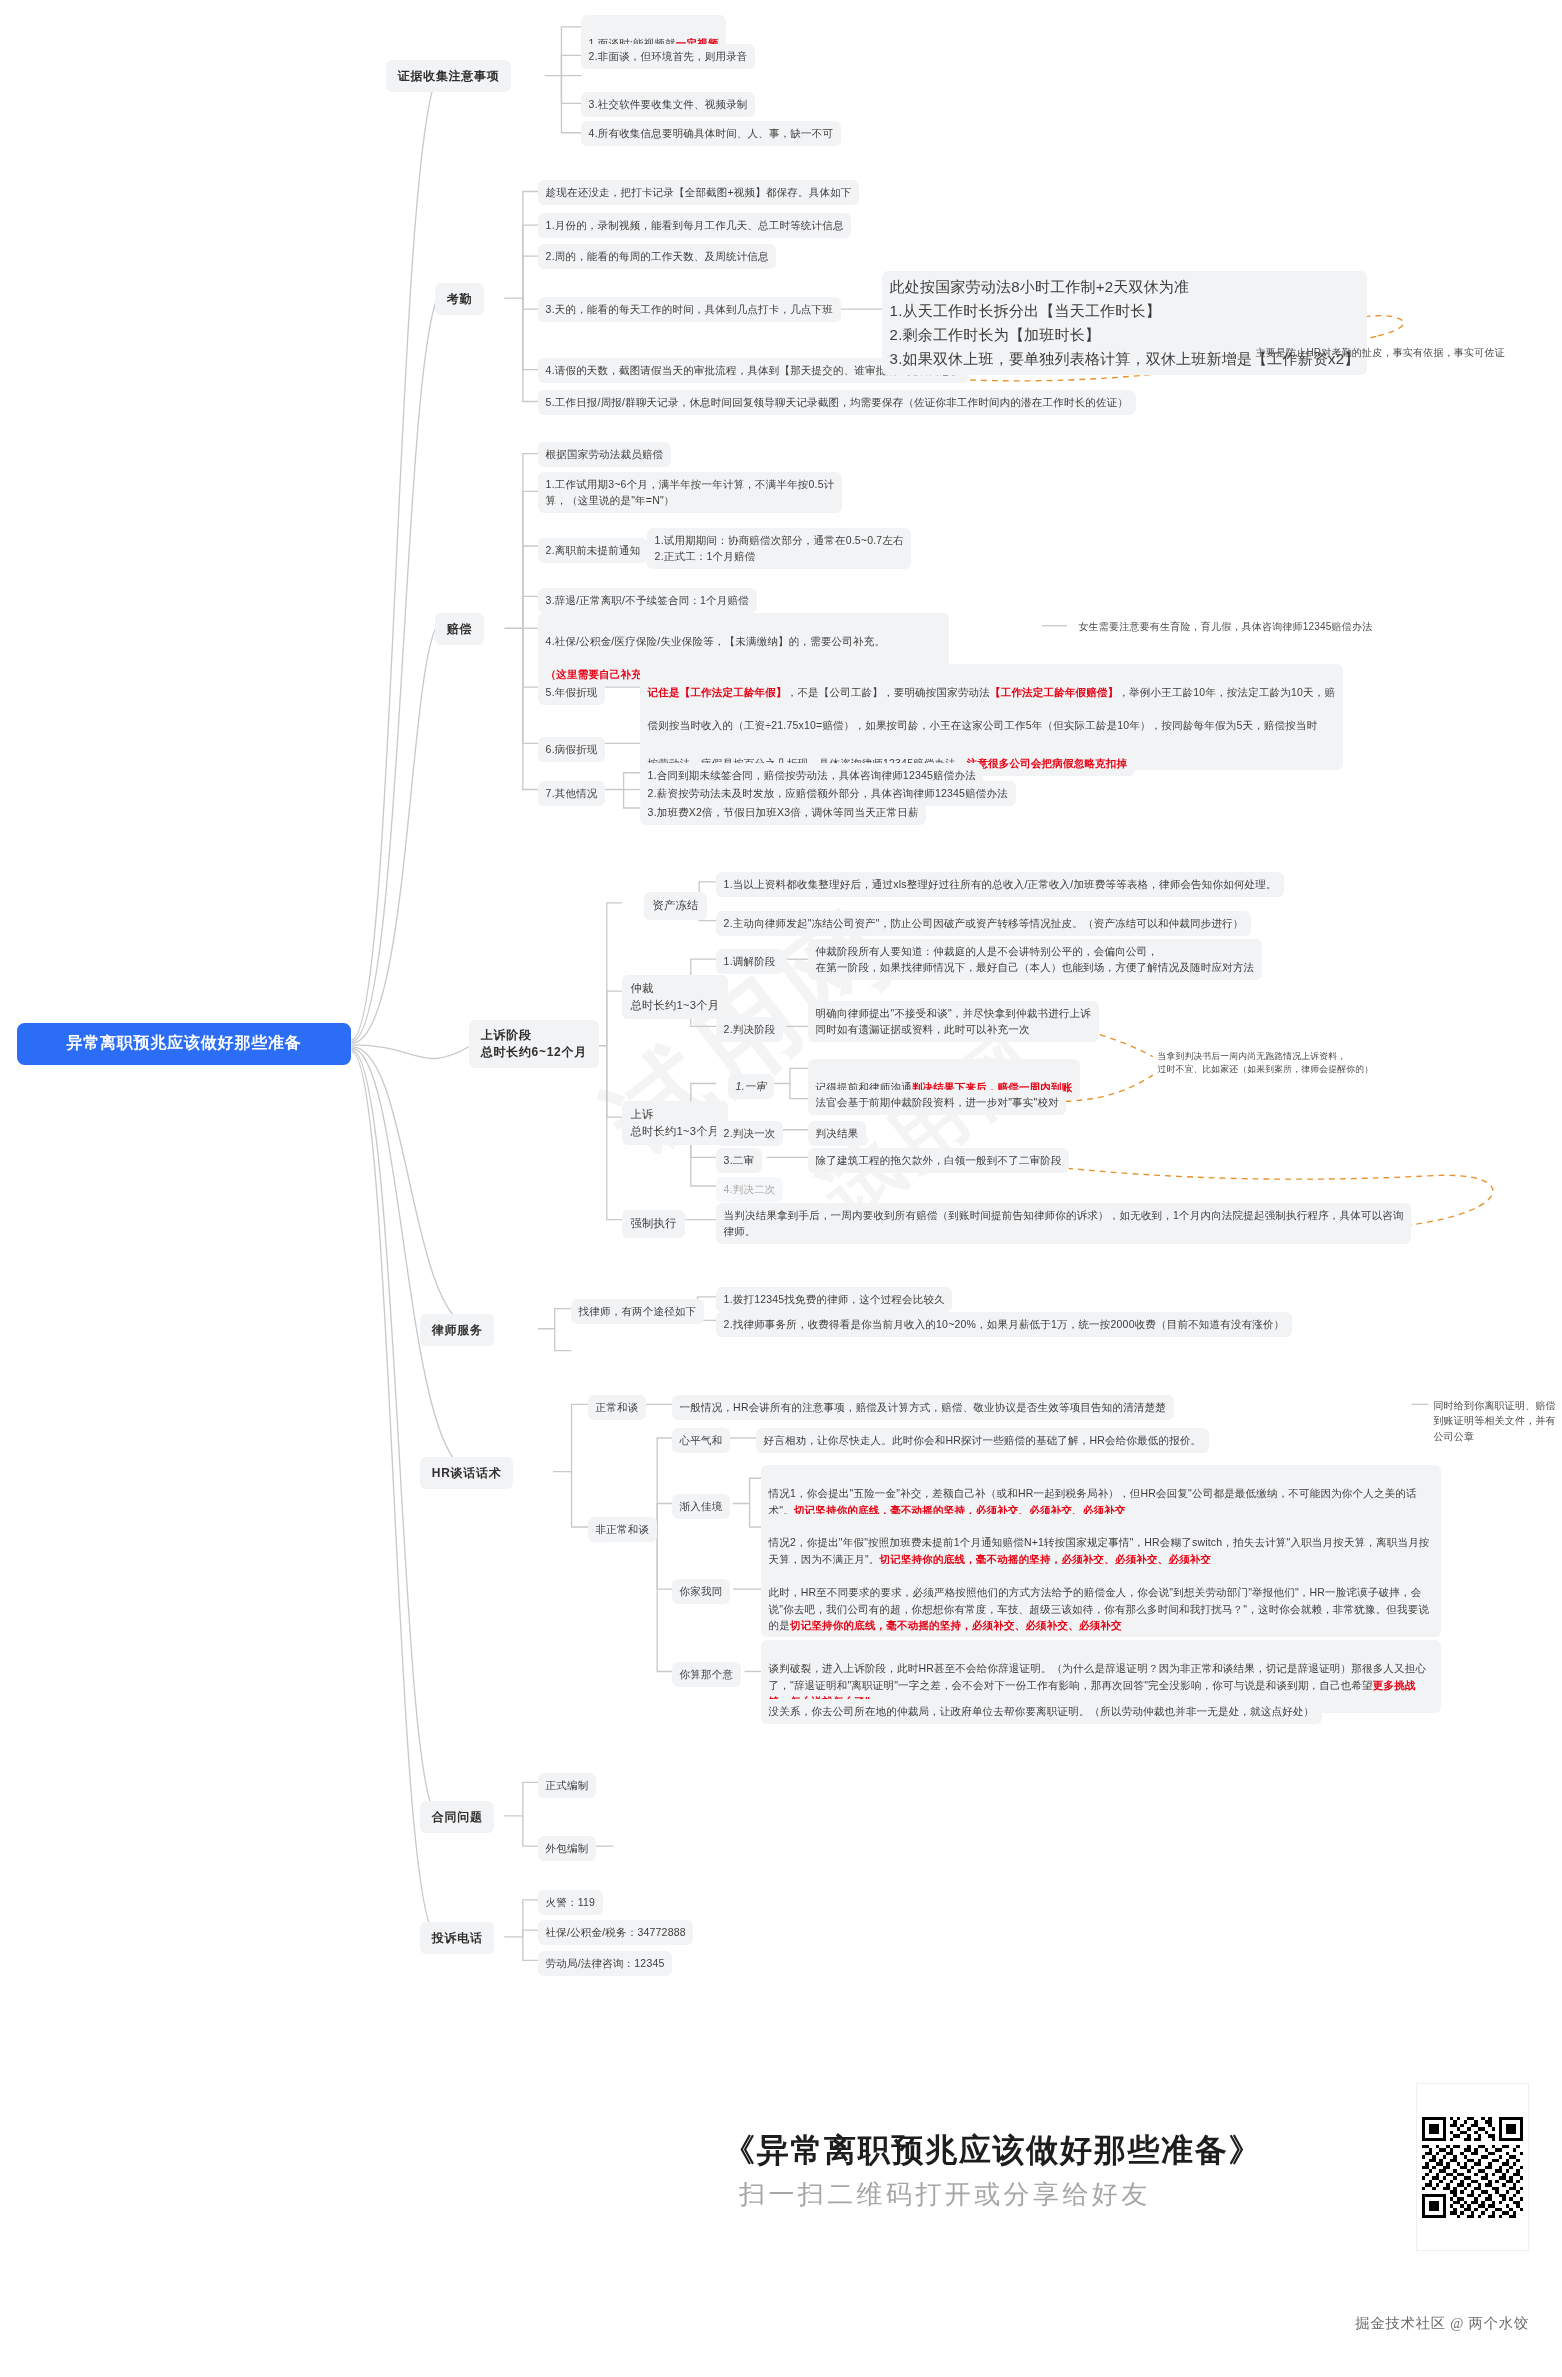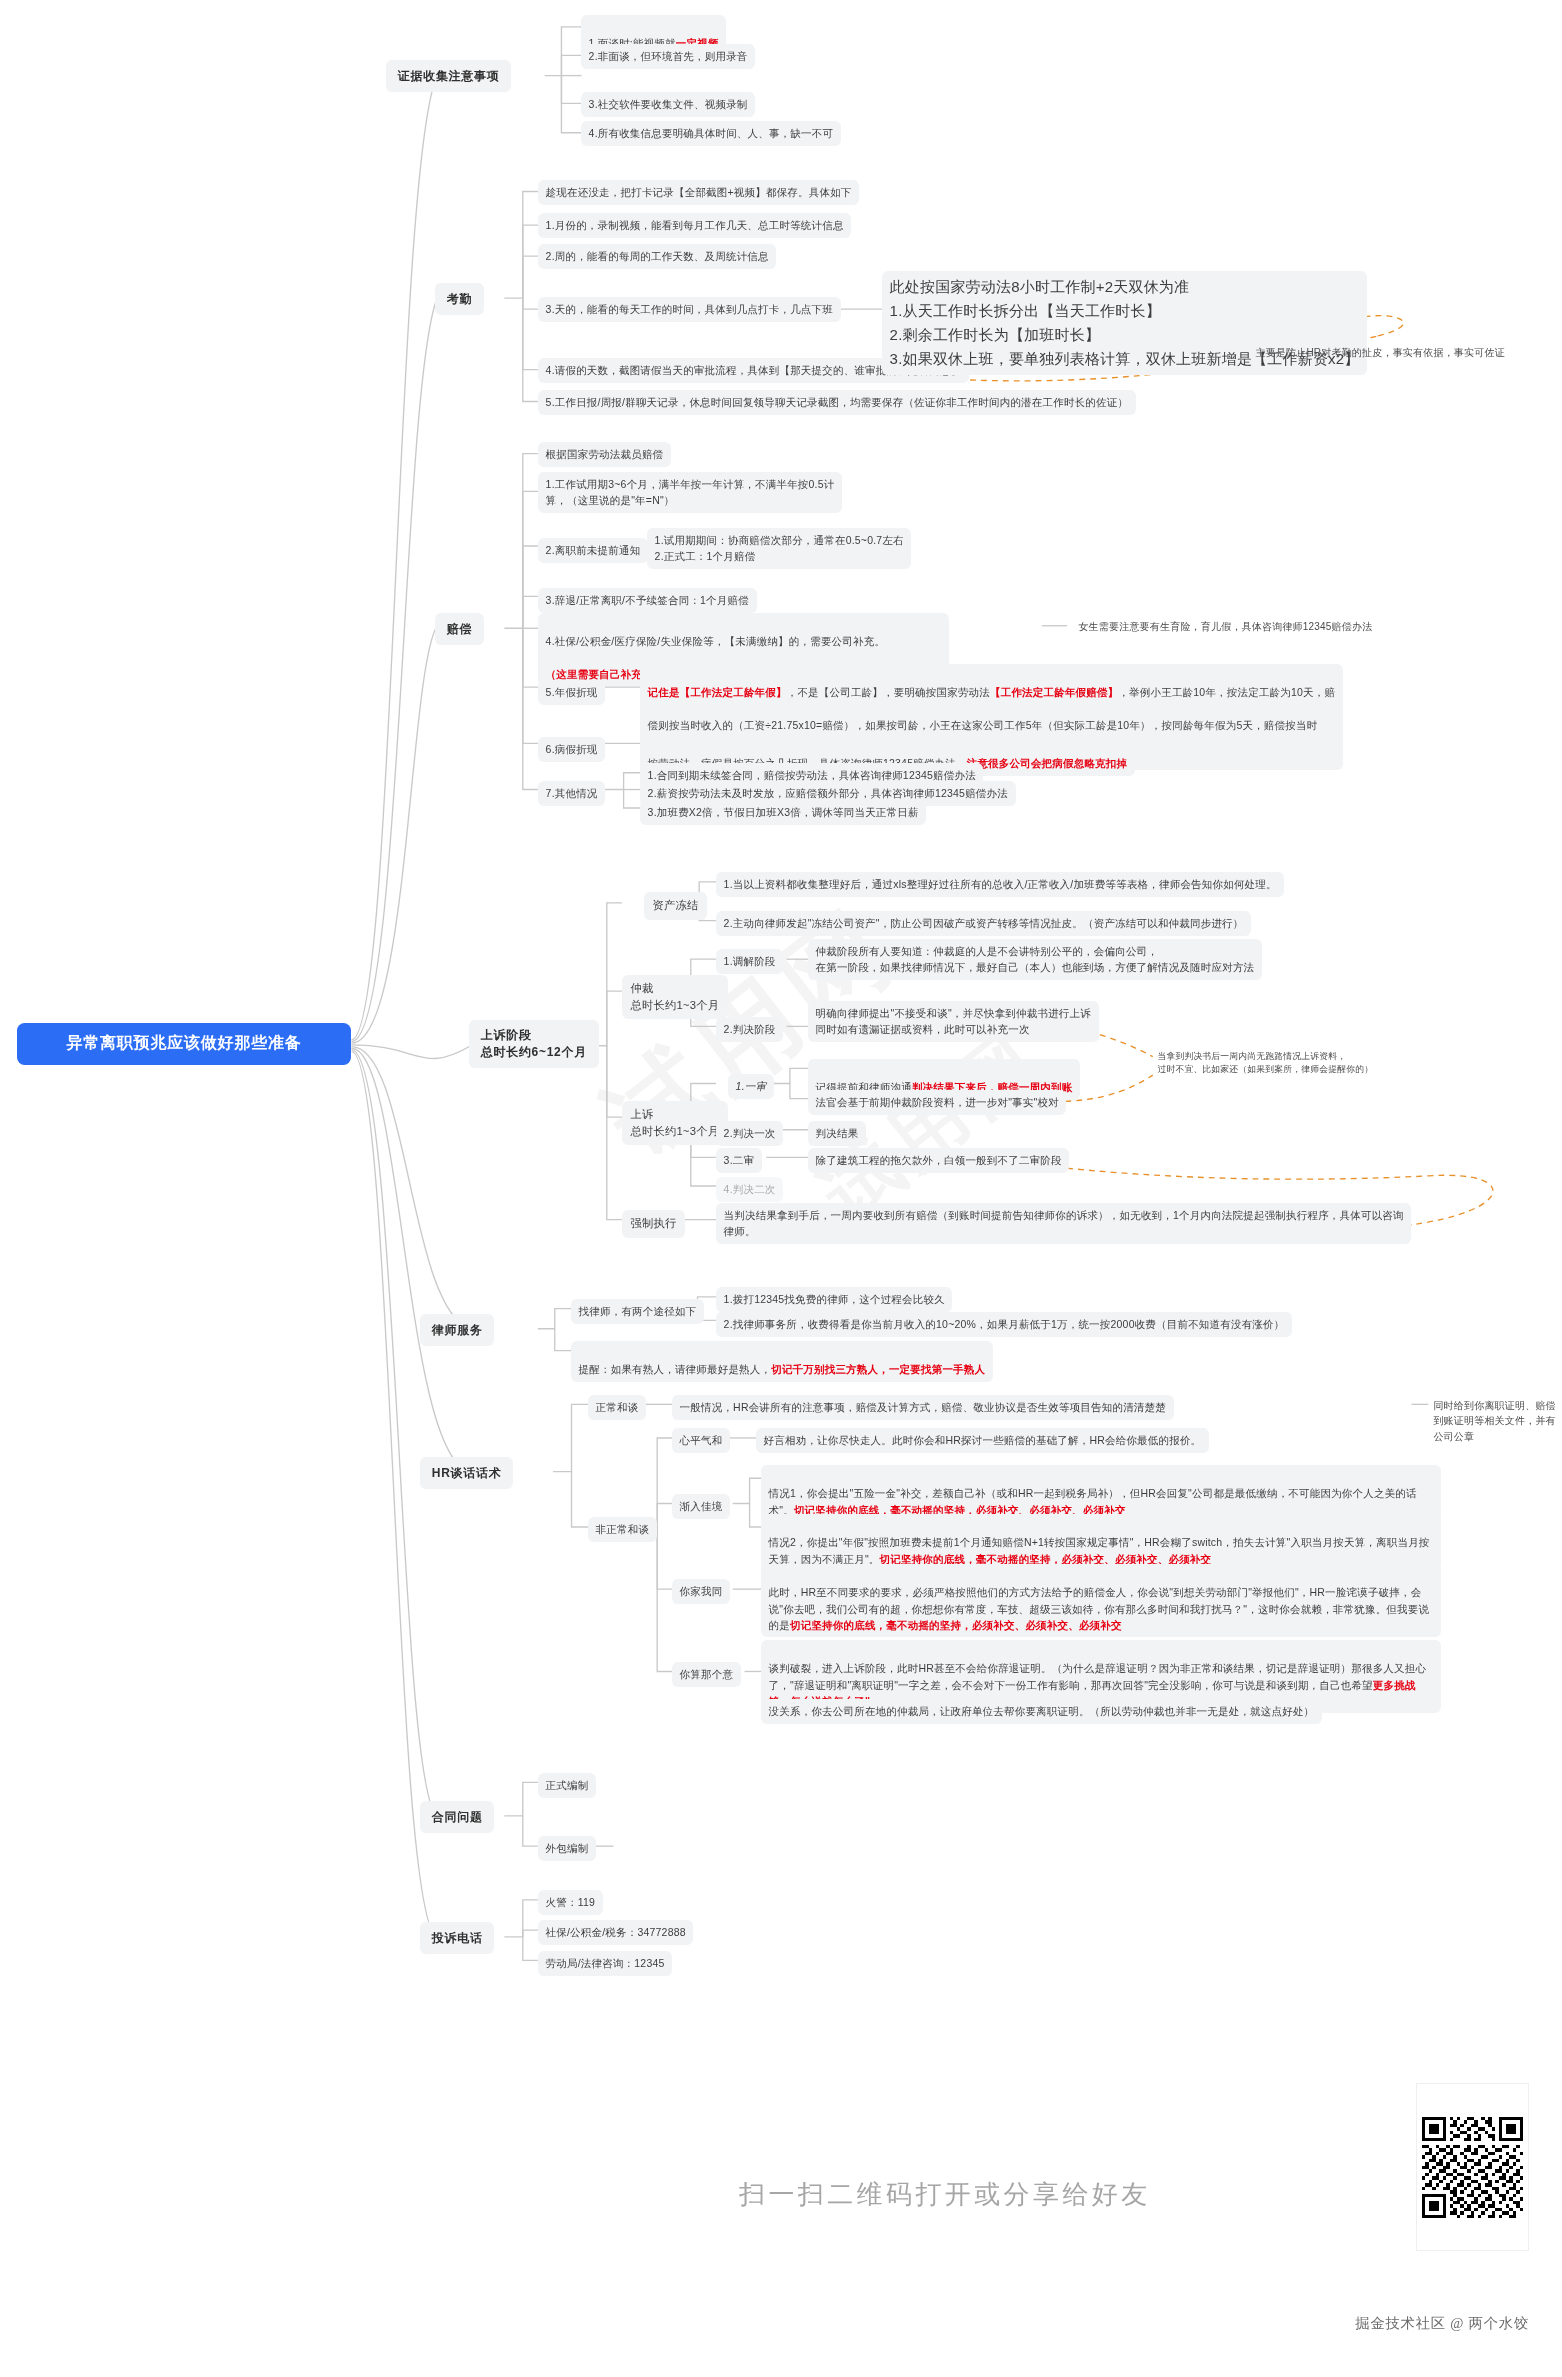--- a/index.html
+++ b/index.html
@@ -318,23 +318,20 @@
   <div class="node lvl2" style="left:622px;top:1210px;">强制执行</div>
   <div class="node leaf" style="left:716px;top:1203px;">当判决结果拿到手后，一周内要收到所有赔偿（到账时间提前告知律师你的诉求），如无收到，1个月内向法院提起强制执行程序，具体可以咨询
 律师。</div>
 
   <div class="node lvl1" style="left:420px;top:1314px;">律师服务</div>
 
   <div class="node lvl3" style="left:571px;top:1299px;">找律师，有两个途径如下</div>
   <div class="node leaf" style="left:716px;top:1287px;">1.拨打12345找免费的律师，这个过程会比较久</div>
   <div class="node leaf" style="left:716px;top:1312px;">2.找律师事务所，收费得看是你当前月收入的10~20%，如果月薪低于1万，统一按2000收费（目前不知道有没有涨价）</div>
 
-  <div class="node leaf" style="left:571px;top:1341px;">
-    <span>提醒：如果有熟人，请律师最好是熟人，</span><span class="red">切记千万别找三方熟人，一定要找第一手熟人</span>
-  </div>
 
   <div class="node lvl1" style="left:420px;top:1457px;">HR谈话话术</div>
 
   <div class="node lvl3" style="left:588px;top:1395px;">正常和谈</div>
   <div class="node leaf" style="left:672px;top:1395px;">一般情况，HR会讲所有的注意事项，赔偿及计算方式，赔偿、敬业协议是否生效等项目告知的清清楚楚</div>
   <div class="node note" style="left:1430px;top:1396px;">同时给到你离职证明、赔偿到账证明等相关文件，并有公司公章</div>
 
   <div class="node lvl3" style="left:588px;top:1517px;">非正常和谈</div>
 
   <div class="node lvl3" style="left:672px;top:1428px;">心平气和</div>
@@ -362,20 +359,21 @@
   <div class="node lvl1" style="left:420px;top:1801px;">合同问题</div>
   <div class="node lvl3" style="left:538px;top:1773px;">正式编制</div>
   <div class="node lvl3" style="left:538px;top:1836px;">外包编制</div>
 
   <div class="node lvl1" style="left:420px;top:1922px;">投诉电话</div>
   <div class="node leaf" style="left:538px;top:1890px;">火警：119</div>
   <div class="node leaf" style="left:538px;top:1920px;">社保/公积金/税务：34772888</div>
   <div class="node leaf" style="left:538px;top:1951px;">劳动局/法律咨询：12345</div>
 
   <div id="footer">
+    <div id="footer-title">《异常离职预兆应该做好那些准备》</div>
     <div id="footer-sub">扫一扫二维码打开或分享给好友</div>
     <div id="qr-wrap">
       <svg id="qr" viewBox="0 0 29 29" shape-rendering="crispEdges">
         <rect width="29" height="29" fill="#fff"></rect>
         <g fill="#000">
           <rect x="0" y="0" width="7" height="1"></rect>
             <rect x="0" y="6" width="7" height="1"></rect>
           <rect x="0" y="0" width="1" height="7"></rect>
             <rect x="6" y="0" width="1" height="7"></rect>
           <rect x="2" y="2" width="3" height="3"></rect>

